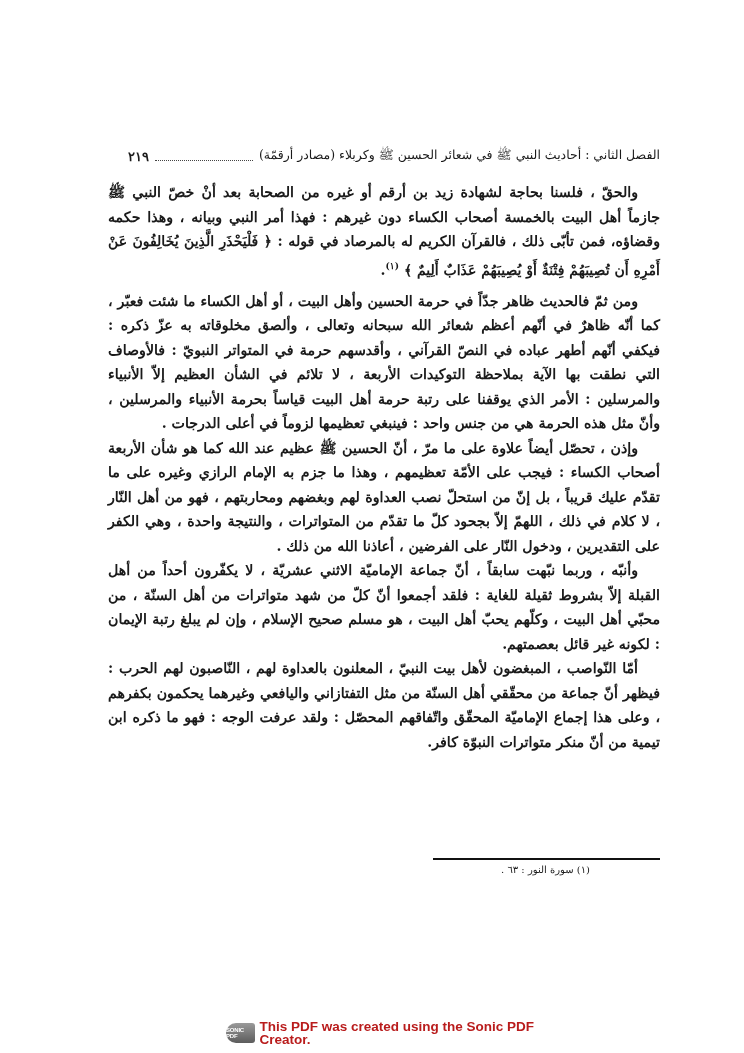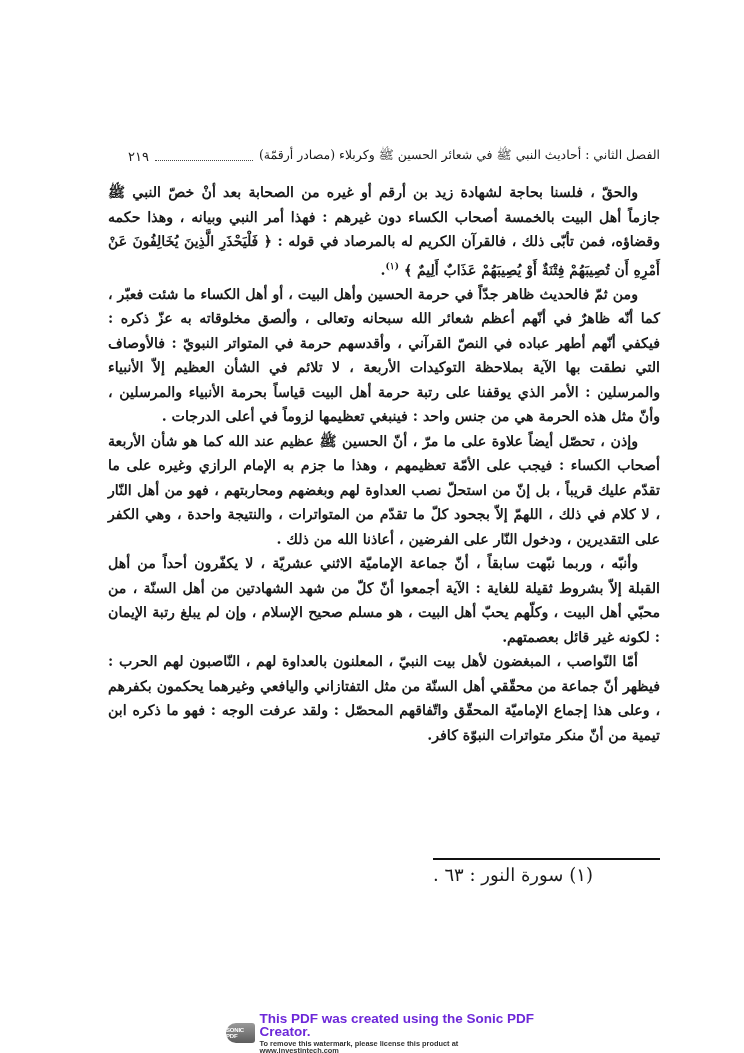--- a/index.html
+++ b/index.html
@@ -3,38 +3,38 @@
 <meta charset="utf-8">
 <style>
   html, body { margin:0; padding:0; background:#ffffff; }
   body { width:744px; height:1053px; position:relative; overflow:hidden;
          font-family:"DejaVu Serif", serif; color:#1a1a1a; }
   .page { position:absolute; left:0; top:0; width:744px; height:1053px; }
   .header { position:absolute; top:146px; left:108px; width:552px; height:20px;
             direction:rtl; display:flex; align-items:center; font-size:12.5px; }
   .header .title { white-space:nowrap; }
   .header .dots { flex:1; border-bottom:1px dotted #444; margin:0 6px; height:9px; }
-  .header .pnum { font-size:13px; font-weight:normal; letter-spacing:3px; margin-left:20px; }
+  .header .pnum { font-size:13px; font-weight:bold; letter-spacing:3px; margin-left:20px; }
   .body { position:absolute; top:180px; left:108px; width:552px; direction:rtl;
           text-align:justify; font-size:14.2px; line-height:24.5px;font-weight:bold; }
   .body p { margin:0; text-indent:22px; }
-  .body p.gap { }
+  .body p.gap { margin-top:7px; }
   .quran { font-size:14px; }
   .sup { font-size:9px; vertical-align:super; }
   .fn-rule { position:absolute; top:858px; left:433px; width:227px; height:2px; background:#111; }
   .footnote { position:absolute; top:864px; left:433px; width:225px; direction:rtl;
-              text-align:left; font-size:18px; }
+              text-align:center; font-size:10px; }
   .watermark { position:absolute; top:1019px; left:226px; width:310px; height:28px;
                display:flex; align-items:center; font-family:"Liberation Sans", sans-serif; }
   .wm-logo { width:34px; height:20px; border-radius:10px 3px 3px 10px;
              background:linear-gradient(#9a9a9a,#5c5c5c); color:#fff; font-size:6px;
              font-weight:bold; display:flex; align-items:center; justify-content:center;
              margin-right:5px; letter-spacing:-0.2px; }
   .wm-text { display:flex; flex-direction:column; line-height:1; }
-  .wm-line1 { font-size:13.5px; font-weight:bold; color:#6d28d9; }
+  .wm-line1 { font-size:13.5px; font-weight:bold; color:#b91c1c; }
   .wm-line2 { font-size:7.4px; font-weight:bold; color:#333; margin-top:1px; }
   .wm-link { text-decoration:underline; color:#333; }
 </style>
 </head>
 <body>
 
 <div class="page">
 
   <div class="header">
     <span class="title">الفصل الثاني : أحاديث النبي ﷺ في شعائر الحسين ﷺ وكربلاء (مصادر أرقمّة)</span>
@@ -43,31 +43,30 @@
   </div>
 
   <div class="body">
     <p>
       <span>والحقّ ، فلسنا بحاجة لشهادة زيد بن أرقم أو غيره من الصحابة بعد أنْ خصّ النبي ﷺ جازماً أهل البيت بالخمسة أصحاب الكساء دون غيرهم : فهذا أمر النبي وبيانه ، وهذا حكمه وقضاؤه، فمن تأبّى ذلك ، فالقرآن الكريم له بالمرصاد في قوله :</span>
       <span class="quran">﴿ فَلْيَحْذَرِ الَّذِينَ يُخَالِفُونَ عَنْ أَمْرِهِ أَن تُصِيبَهُمْ فِتْنَةٌ أَوْ يُصِيبَهُمْ عَذَابٌ أَلِيمٌ ﴾</span>
       <span class="sup">(١)</span><span>.</span>
     </p>
     <p class="gap">ومن ثمّ فالحديث ظاهر جدّاً في حرمة الحسين وأهل البيت ، أو أهل الكساء ما شئت فعبّر ، كما أنّه ظاهرٌ في أنّهم أعظم شعائر الله سبحانه وتعالى ، وألصق مخلوقاته به عزّ ذكره : فيكفي أنّهم أطهر عباده في النصّ القرآني ، وأقدسهم حرمة في المتواتر النبويّ : فالأوصاف التي نطقت بها الآية بملاحظة التوكيدات الأربعة ، لا تلائم في الشأن العظيم إلاّ الأنبياء والمرسلين : الأمر الذي يوقفنا على رتبة حرمة أهل البيت قياساً بحرمة الأنبياء والمرسلين ، وأنّ مثل هذه الحرمة هي من جنس واحد : فينبغي تعظيمها لزوماً في أعلى الدرجات .</p>
     <p>وإذن ، تحصّل أيضاً علاوة على ما مرّ ، أنّ الحسين ﷺ عظيم عند الله كما هو شأن الأربعة أصحاب الكساء : فيجب على الأمّة تعظيمهم ، وهذا ما جزم به الإمام الرازي وغيره على ما تقدّم عليك قريباً ، بل إنّ من استحلّ نصب العداوة لهم وبغضهم ومحاربتهم ، فهو من أهل النّار ، لا كلام في ذلك ، اللهمّ إلاّ بجحود كلّ ما تقدّم من المتواترات ، والنتيجة واحدة ، وهي الكفر على التقديرين ، ودخول النّار على الفرضين ، أعاذنا الله من ذلك .</p>
-    <p>وأنبّه ، وربما نبّهت سابقاً ، أنّ جماعة الإماميّة الاثني عشريّة ، لا يكفّرون أحداً من أهل القبلة إلاّ بشروط ثقيلة للغاية : الآية أجمعوا أنّ كلّ من شهد الشهادتين من أهل السنّة ، من محبّي أهل البيت ، وكلّهم يحبّ أهل البيت ، هو مسلم صحيح الإسلام ، وإن لم يبلغ رتبة الإيمان : لكونه غير قائل بعصمتهم.</p>
+    <p>وأنبّه ، وربما نبّهت سابقاً ، أنّ جماعة الإماميّة الاثني عشريّة ، لا يكفّرون أحداً من أهل القبلة إلاّ بشروط ثقيلة للغاية : فلقد أجمعوا أنّ كلّ من شهد متواترات من أهل السنّة ، من محبّي أهل البيت ، وكلّهم يحبّ أهل البيت ، هو مسلم صحيح الإسلام ، وإن لم يبلغ رتبة الإيمان : لكونه غير قائل بعصمتهم.</p>
     <p>أمّا النّواصب ، المبغضون لأهل بيت النبيّ ، المعلنون بالعداوة لهم ، النّاصبون لهم الحرب : فيظهر أنّ جماعة من محقّقي أهل السنّة من مثل التفتازاني واليافعي وغيرهما يحكمون بكفرهم ، وعلى هذا إجماع الإماميّة المحقّق واتّفاقهم المحصّل : ولقد عرفت الوجه : فهو ما ذكره ابن تيمية من أنّ منكر متواترات النبوّة كافر.</p>
   </div>
 
   <div class="fn-rule"></div>
   <div class="footnote">
     <span>(١)</span>
     <span>سورة النور : ٦٣ .</span>
   </div>
 
   <div class="watermark">
     <div class="wm-logo">SONIC PDF</div>
     <div class="wm-text">
       <span class="wm-line1">This PDF was created using the Sonic PDF Creator.</span>
-      <span class="wm-line2"><span>To remove this watermark, please license this product at </span><span class="wm-link">www.investintech.com</span></span>
     </div>
   </div>
 
 </div>
 
 </body></html>

